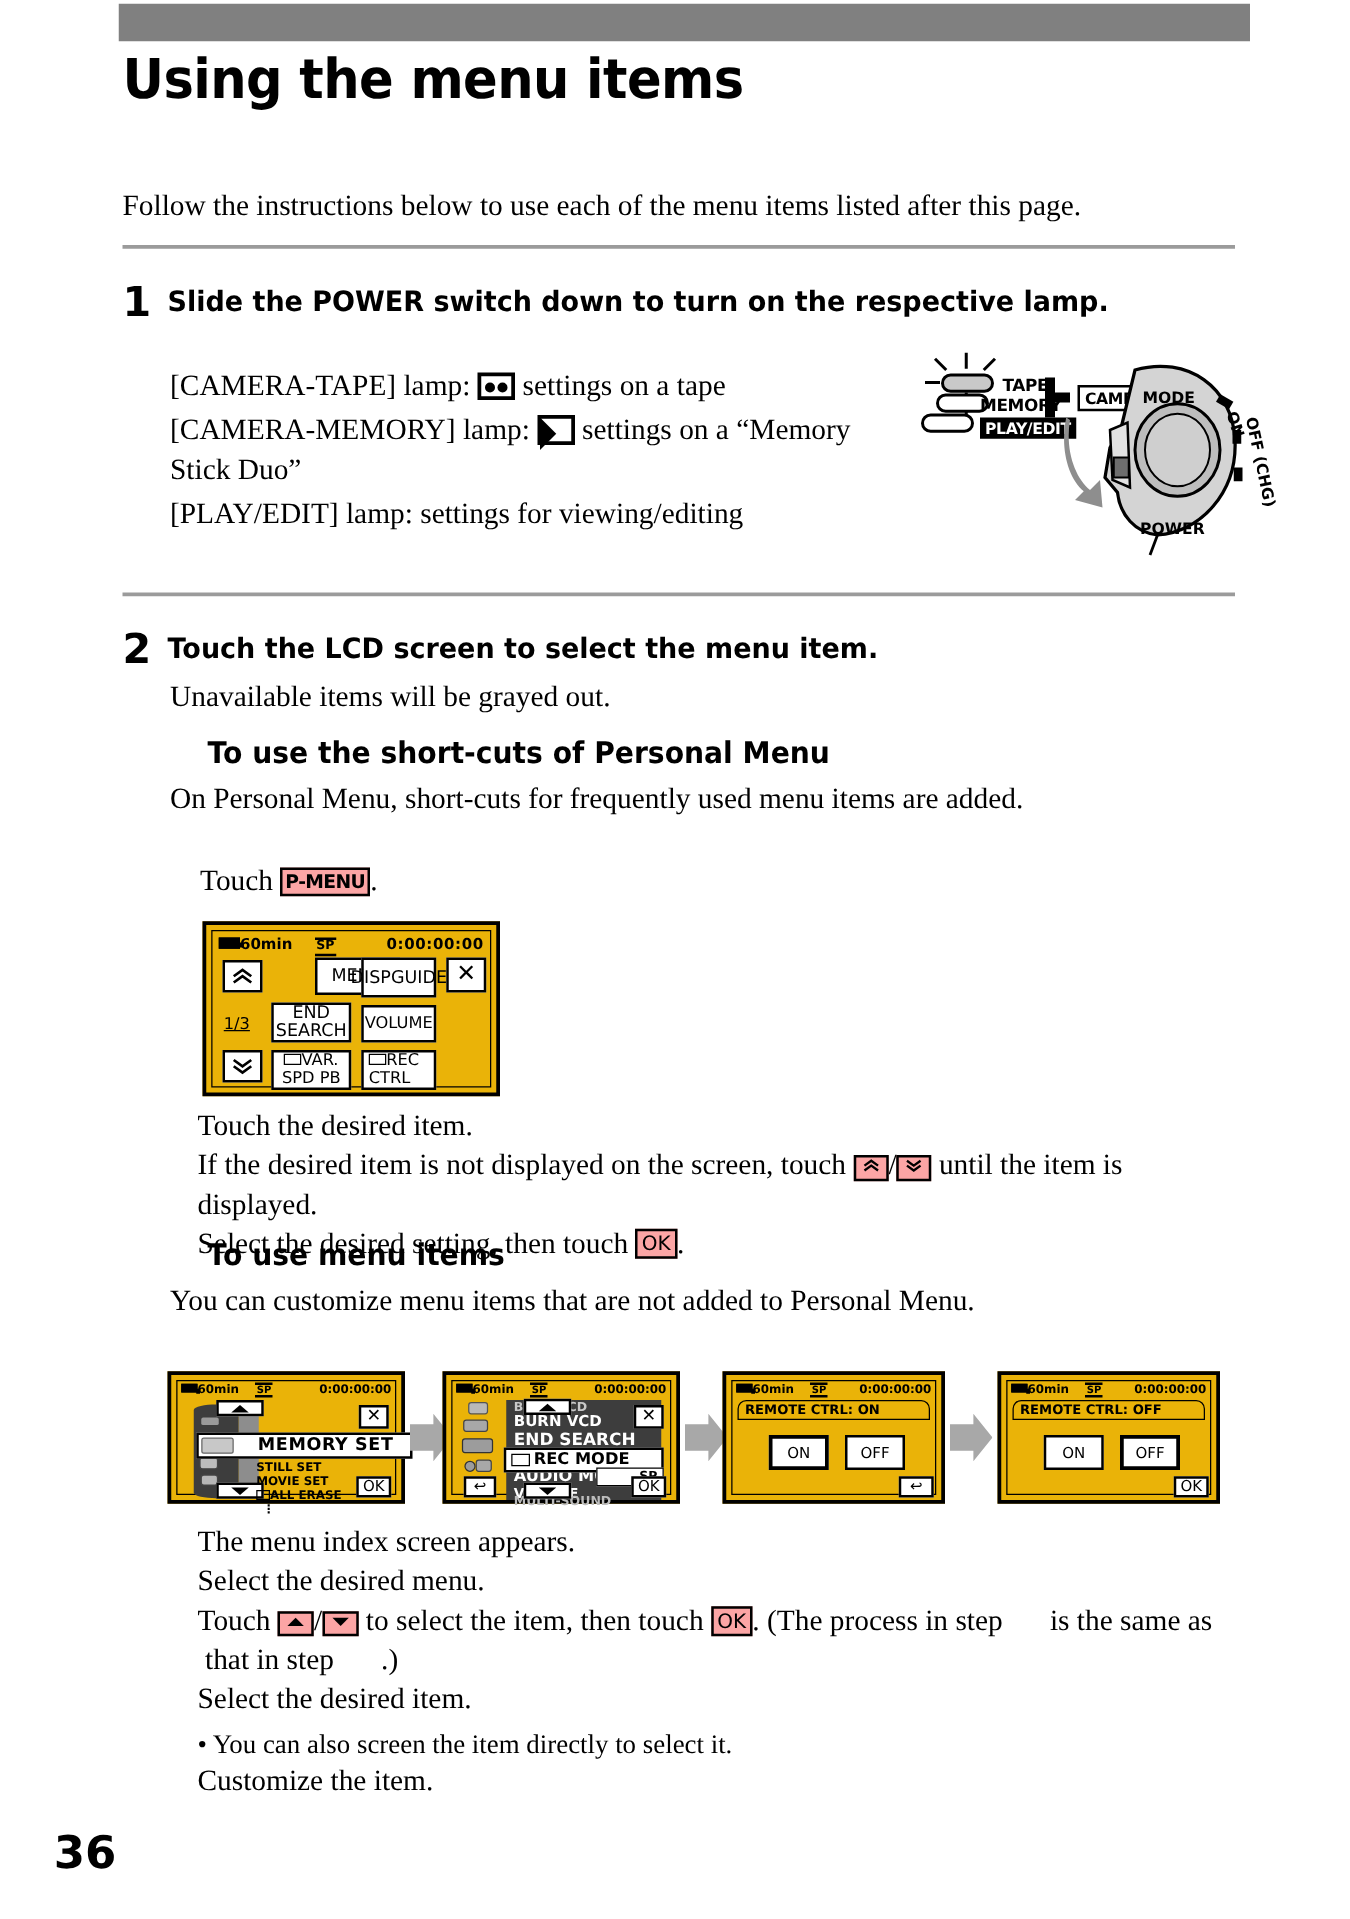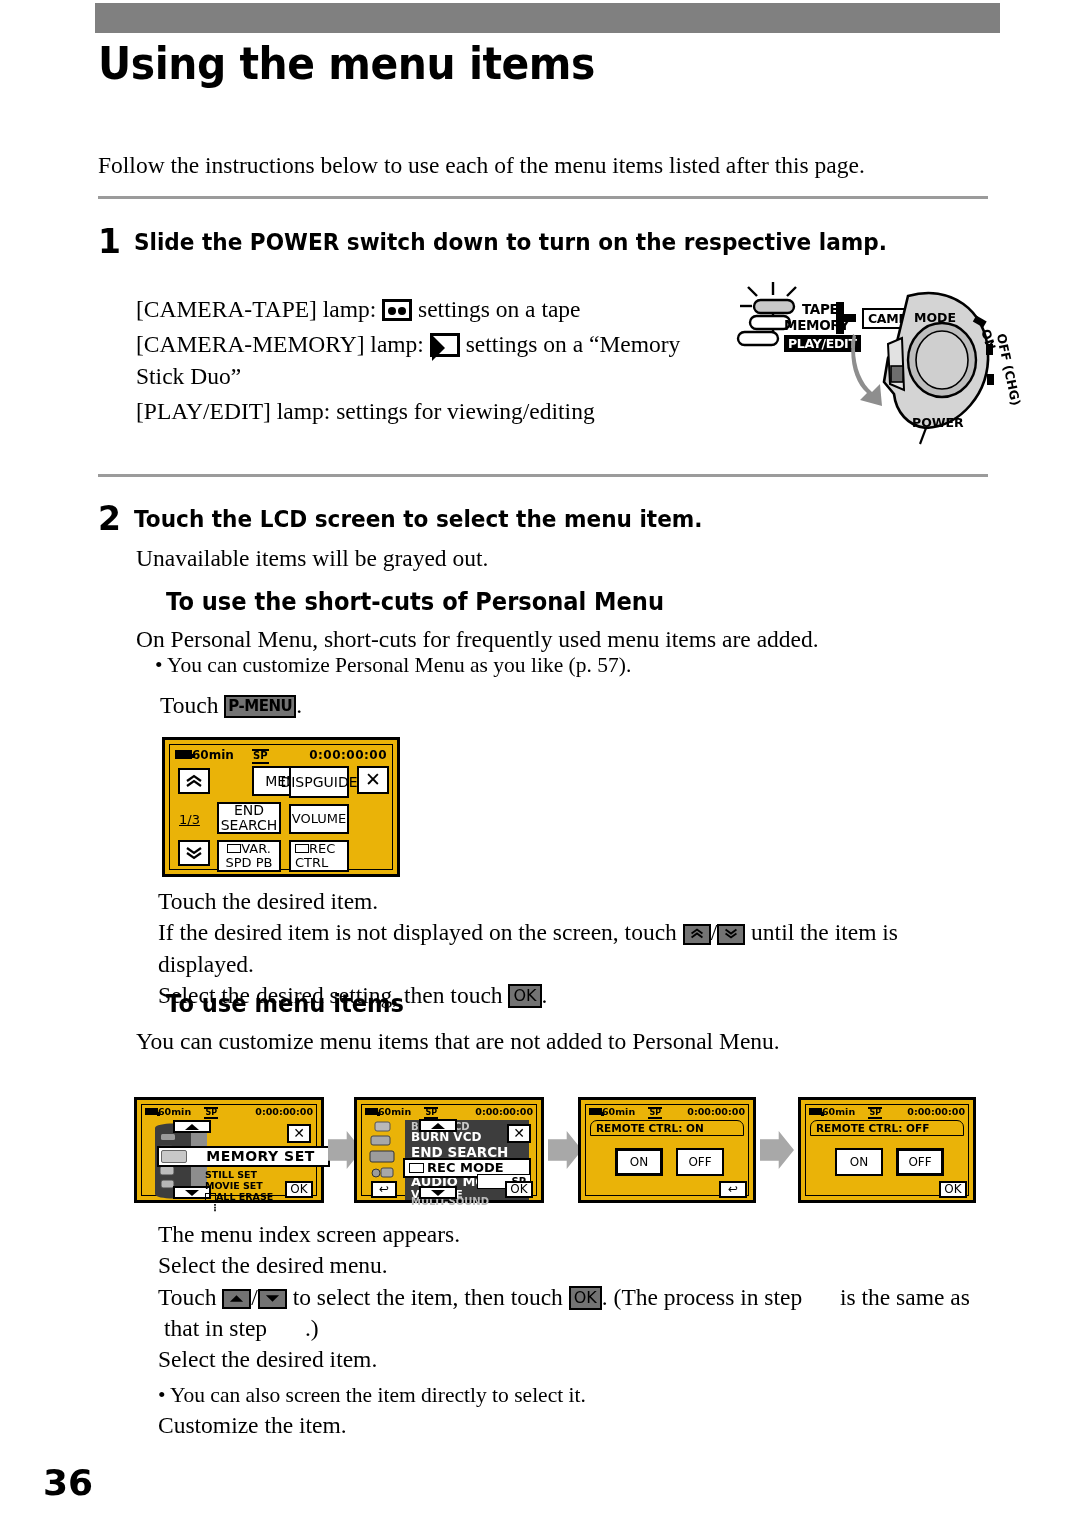--- a/index.html
+++ b/index.html
@@ -75,21 +75,21 @@
 
   
   .kbox{
     display:inline-block;
     border:2px solid #000;
     padding:0 3px;
     font-family:"DejaVu Sans", sans-serif;
     font-size:15px; font-weight:bold;
     line-height:1.25;
     vertical-align:1px;
-    background:#737373;
+    background:#fca5a5;
     transform:translateY(-1px);
   }
   .kbox.pmenu{ font-size:15px; letter-spacing:-0.5px; padding:0 2px; }
   .kbox.ok{ font-size:16px; font-weight:normal; padding:0 3px; letter-spacing:0px;}
   .kbox.arr{ font-size:13px; padding:0 5px; }
 
   
   .tape-ic{
     display:inline-block; width:30px; height:22px;
     border:3px solid #000; background:#fff;
@@ -276,21 +276,20 @@
   </div>
 
   <div class="rule r2"></div>
 
   <div class="step-num" style="left:98px; top:499px;">2</div>
   <div class="step-head" style="left:134px; top:506px;">Touch the LCD screen to select the menu item.</div>
   <div class="body-text" style="left:136px; top:543px; width:600px;">Unavailable items will be grayed out.</div>
 
   <div class="sub-head" style="left:166px; top:588px;">To use the short-cuts of Personal Menu</div>
   <div class="body-text" style="left:136px; top:624px; width:800px;">On Personal Menu, short-cuts for frequently used menu items are added.</div>
-  <div class="bullet" style="left:155px; top:652px; width:800px;">• You can customize Personal Menu as you like (p. 57).</div>
 
   <div class="body-text" style="left:160px; top:690px; width:500px;">
     <span>Touch</span>
     <span class="kbox pmenu">P-MENU</span><span>.</span>
   </div>
 
   <div class="lcd" style="left:162px; top:737px; width:238px; height:140px;">
     <div class="lcd-inner"></div>
 
     <div class="lcd-status" style="left:10px; top:8px; right:10px;">

